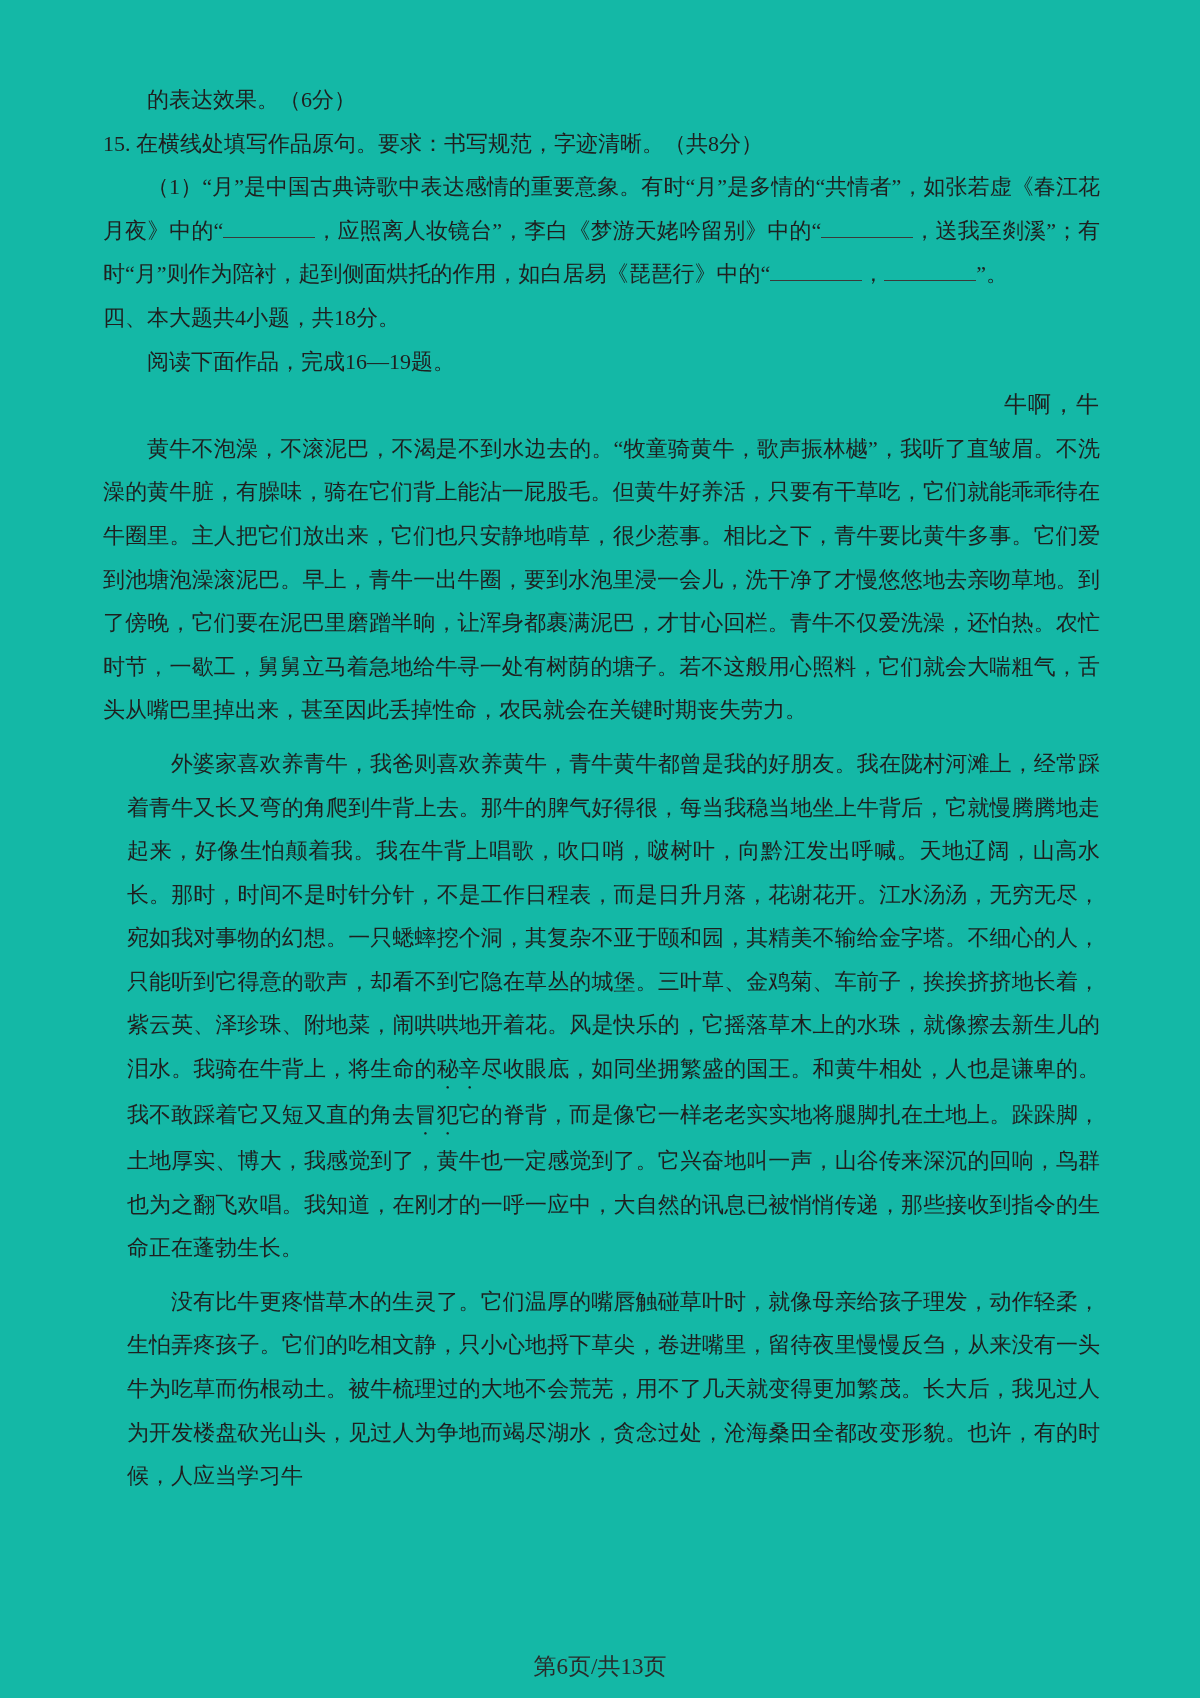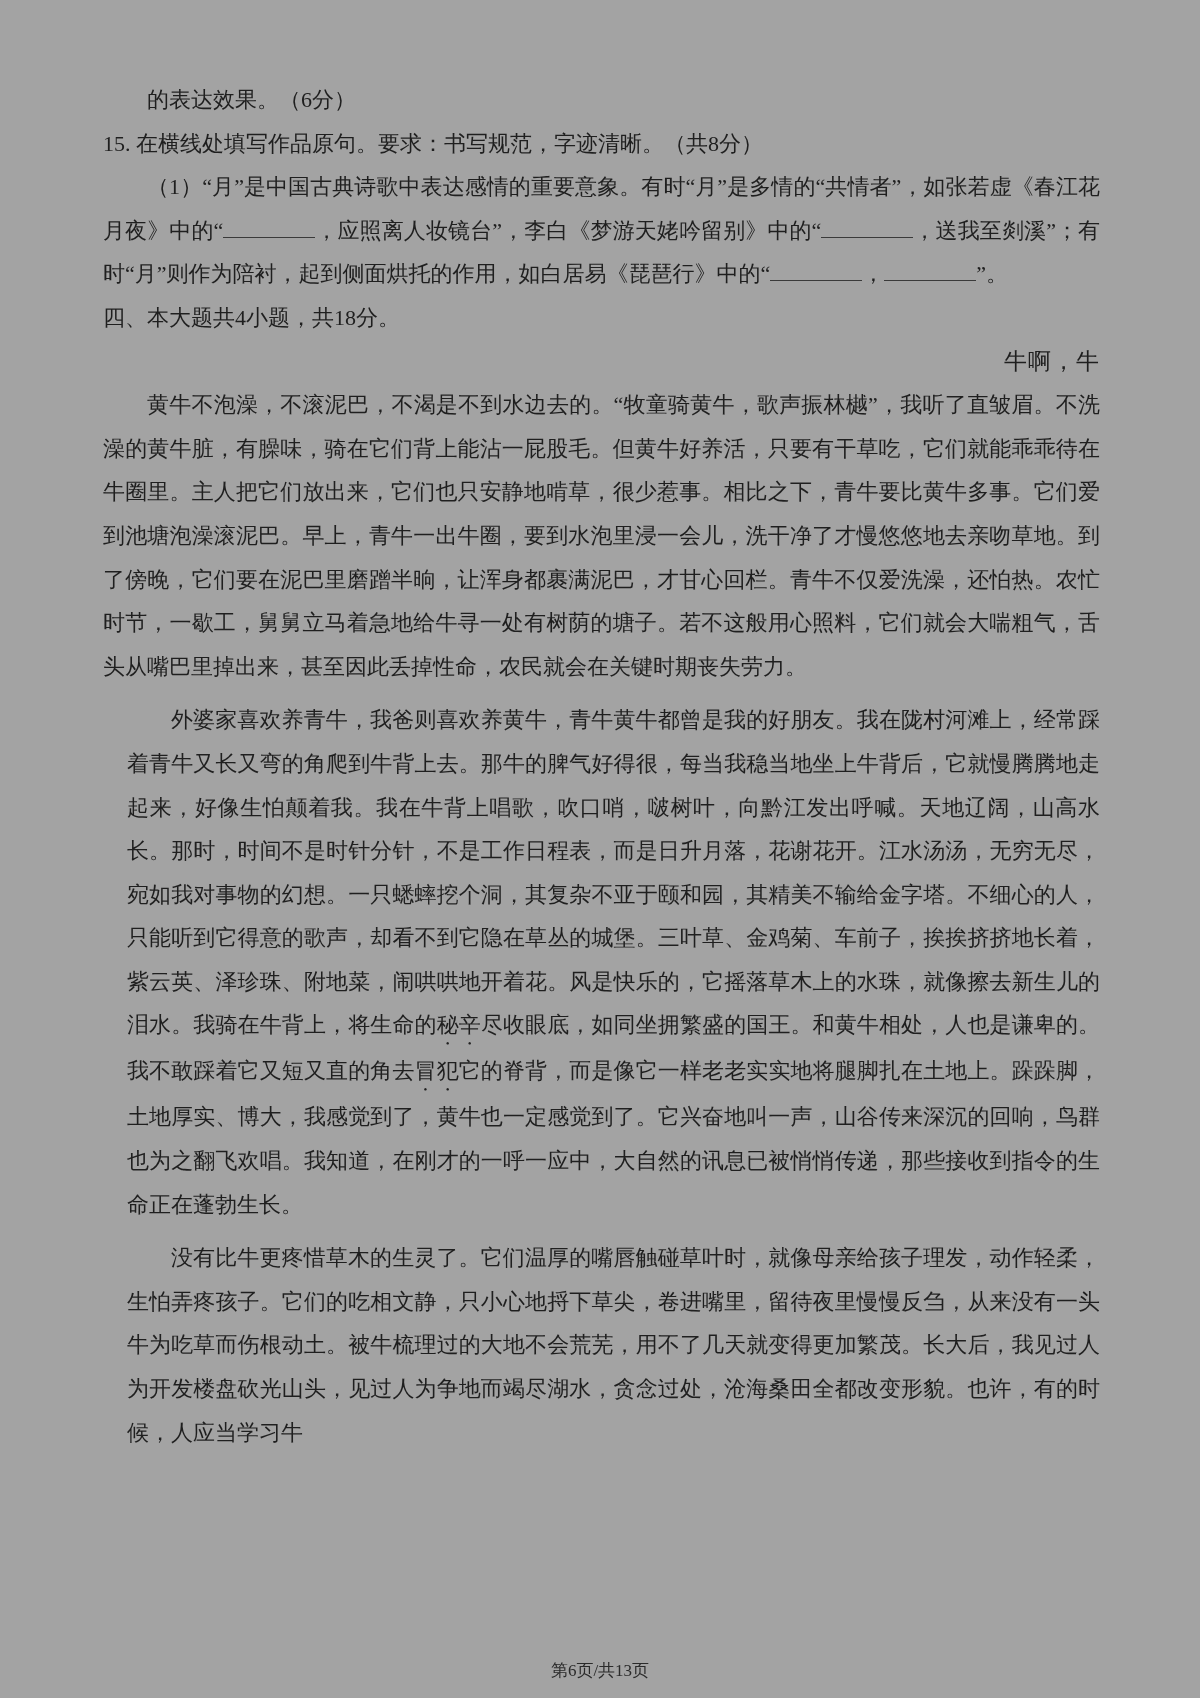--- a/index.html
+++ b/index.html
@@ -5,21 +5,21 @@
   html, body {
     margin: 0;
     padding: 0;
     background: #ffffff;
   }
   .page {
     position: relative;
     width: 1200px;
     height: 1698px;
     margin: 0 auto;
-    background: #a3a3a3;
+    background: #14b8a6;
     box-sizing: border-box;
     padding: 78px 100px 0 103px;
     font-family: "Liberation Serif", "DejaVu Serif", serif;
     color: #1f1f1f;
     overflow: hidden;
   }
   .line {
     margin: 0;
     font-size: 22px;
     line-height: 43.6px;
@@ -41,36 +41,37 @@
     -webkit-text-emphasis-position: under right;
     text-emphasis: filled dot;
     text-emphasis-position: under right;
   }
   .footer {
     position: absolute;
     left: 0;
     right: 0;
     bottom: 16px;
     text-align: center;
-    font-size: 17px;
+    font-size: 23px;
     color: #2a2a2a;
   }
 </style>
 </head>
 <body>
 
 <div class="page">
 
   <p class="line indent">的表达效果。（6分）</p>
 
   <p class="line">15. 在横线处填写作品原句。要求：书写规范，字迹清晰。（共8分）</p>
 
   <p class="line indent"><span>（1）“月”是中国古典诗歌中表达感情的重要意象。有时“月”是多情的“共情者”，如张若虚《春江花月夜》中的“</span><span class="blank"></span><span>，应照离人妆镜台”，李白《梦游天姥吟留别》中的“</span><span class="blank"></span><span>，送我至剡溪”；有时“月”则作为陪衬，起到侧面烘托的作用，如白居易《琵琶行》中的“</span><span class="blank"></span><span>，</span><span class="blank"></span><span>”。</span></p>
 
   <p class="line bold">四、本大题共4小题，共18分。</p>
+  <p class="line bold indent">阅读下面作品，完成16—19题。</p>
 
   <p class="line bold center essay-title">牛啊，牛</p>
 
   <div>
     <p class="line indent essay-p"><span>黄牛不泡澡，不滚泥巴，不渴是不到水边去的。“牧童骑黄牛，歌声振林樾”，我听了直皱眉。不洗澡的黄牛脏，有臊味，骑在它们背上能沾一屁股毛。但黄牛好养活，只要有干草吃，它们就能乖乖待在牛圈里。主人把它们放出来，它们也只安静地啃草，很少惹事。相比之下，青牛要比黄牛多事。它们爱到池塘泡澡滚泥巴。早上，青牛一出牛圈，要到水泡里浸一会儿，洗干净了才慢悠悠地去亲吻草地。到了傍晚，它们要在泥巴里磨蹭半晌，让浑身都裹满泥巴，才甘心回栏。青牛不仅爱洗澡，还怕热。农忙时节，一歇工，舅舅立马着急地给牛寻一处有树荫的塘子。若不这般用心照料，它们就会大喘粗气，舌头从嘴巴里掉出来，甚至因此丢掉性命，农民就会在关键时期丧失劳力。</span></p>
     <p class="line indent essay-p"><span>外婆家喜欢养青牛，我爸则喜欢养黄牛，青牛黄牛都曾是我的好朋友。我在陇村河滩上，经常踩着青牛又长又弯的角爬到牛背上去。那牛的脾气好得很，每当我稳当地坐上牛背后，它就慢腾腾地走起来，好像生怕颠着我。我在牛背上唱歌，吹口哨，啵树叶，向黔江发出呼喊。天地辽阔，山高水长。那时，时间不是时针分针，不是工作日程表，而是日升月落，花谢花开。江水汤汤，无穷无尽，宛如我对事物的幻想。一只蟋蟀挖个洞，其复杂不亚于颐和园，其精美不输给金字塔。不细心的人，只能听到它得意的歌声，却看不到它隐在草丛的城堡。三叶草、金鸡菊、车前子，挨挨挤挤地长着，紫云英、泽珍珠、附地菜，闹哄哄地开着花。风是快乐的，它摇落草木上的水珠，就像擦去新生儿的泪水。我骑在牛背上，将生命的</span><span class="em-dot">秘辛</span><span>尽收眼底，如同坐拥繁盛的国王。和黄牛相处，人也是谦卑的。我不敢踩着它又短又直的角去</span><span class="em-dot">冒犯</span><span>它的脊背，而是像它一样老老实实地将腿脚扎在土地上。跺跺脚，土地厚实、博大，我感觉到了，黄牛也一定感觉到了。它兴奋地叫一声，山谷传来深沉的回响，鸟群也为之翻飞欢唱。我知道，在刚才的一呼一应中，大自然的讯息已被悄悄传递，那些接收到指令的生命正在蓬勃生长。</span></p>
     <p class="line indent essay-p"><span>没有比牛更疼惜草木的生灵了。它们温厚的嘴唇触碰草叶时，就像母亲给孩子理发，动作轻柔，生怕弄疼孩子。它们的吃相文静，只小心地捋下草尖，卷进嘴里，留待夜里慢慢反刍，从来没有一头牛为吃草而伤根动土。被牛梳理过的大地不会荒芜，用不了几天就变得更加繁茂。长大后，我见过人为开发楼盘砍光山头，见过人为争地而竭尽湖水，贪念过处，沧海桑田全都改变形貌。也许，有的时候，人应当学习牛</span></p>
   </div>
 
   <div class="footer">第6页/共13页</div>

